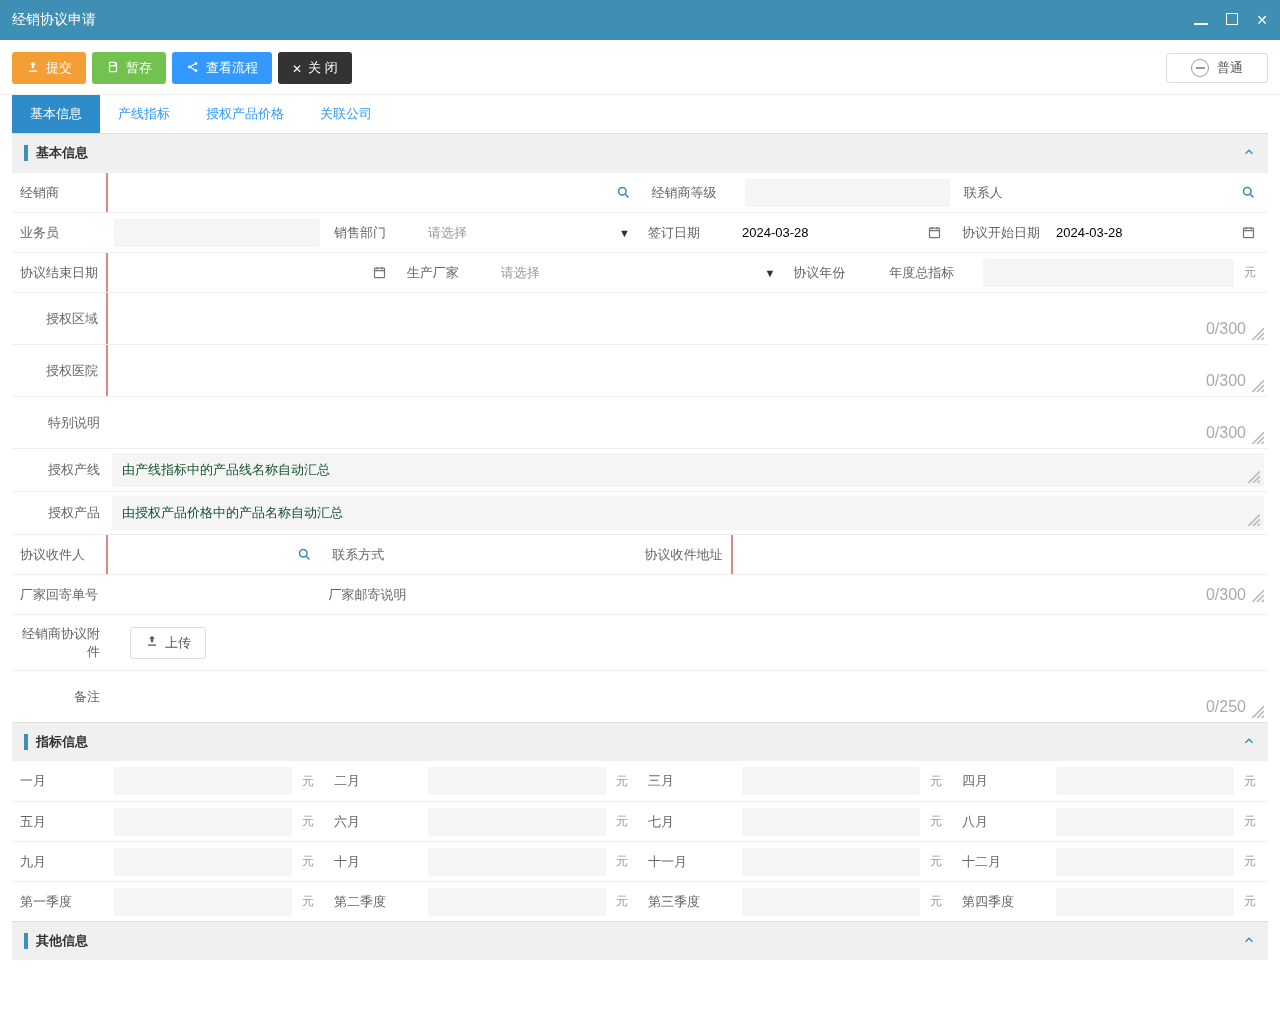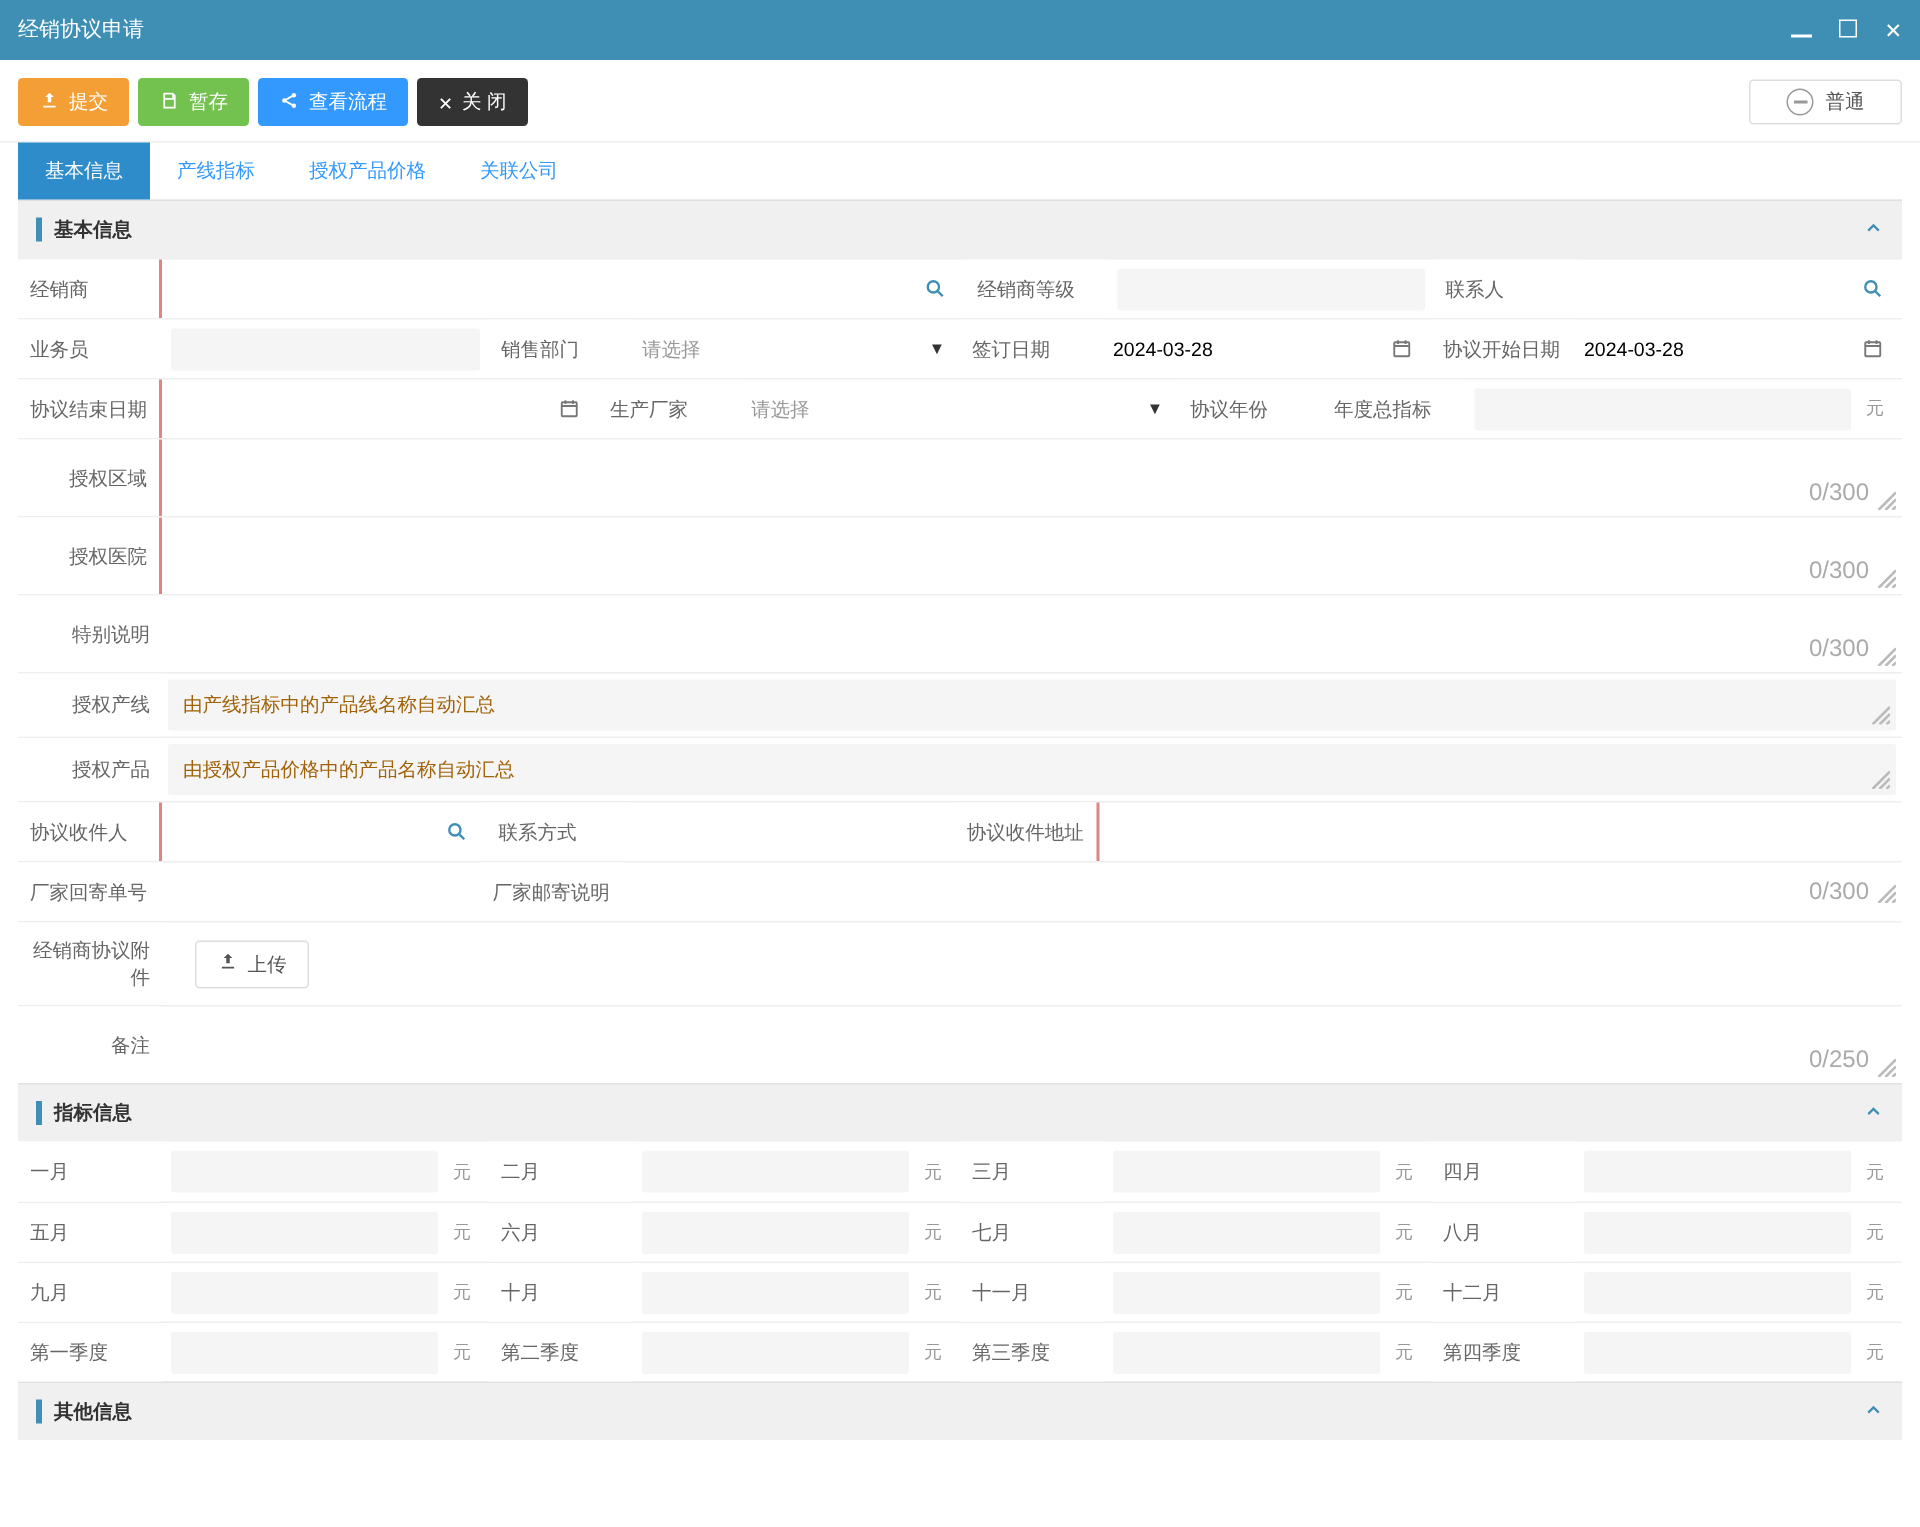--- a/index.html
+++ b/index.html
@@ -44,21 +44,21 @@
     .unit { color:#999; font-size:12px; padding:0 6px; }
     .textarea-row { display:flex; border-top:1px solid #eee; min-height:50px; }
     .textarea-row .label { display:flex; align-items:center; justify-content:flex-end; }
     .ta-wrap { flex:1; position:relative; padding:4px 6px; }
     .ta { width:100%; height:40px; border:none; resize:none; outline:none; font-size:13px; font-family:inherit; }
     .counter { position:absolute; right:22px; bottom:6px; color:#aaa; font-size:16px; }
     .resize-handle { position:absolute; right:4px; bottom:4px; width:14px; height:14px; }
     .resize-handle svg { width:14px; height:14px; }
     .note-row { display:flex; border-top:1px solid #eee; min-height:38px; }
     .note-row .label { display:flex; align-items:center; justify-content:flex-end; }
-    .note-field { flex:1; padding:8px 10px; color:#a16207; position:relative; display:flex; align-items:center; background:#f5f5f5; margin:4px; border-radius:2px;}
+    .note-field { flex:1; padding:8px 10px; color:#14532d; position:relative; display:flex; align-items:center; background:#f5f5f5; margin:4px; border-radius:2px;}
     .upload-btn { display:inline-flex; align-items:center; gap:6px; border:1px solid #ddd; border-radius:3px; padding:6px 14px; font-size:13px; color:#555; cursor:pointer; background:#fff; }
     .grid-unit .disabled-field { margin-right: 28px;}
     .grid-unit .unit { position:absolute; right:6px; }
     .search-icon svg, .cal-icon svg { width:15px; height:15px; display:block; }
     .search-icon { color:#3f8fb4; padding:0 6px; cursor:pointer; }
     .cal-icon { color:#777; padding:0 6px; }
   </style>
 </head>
 <body>
 

